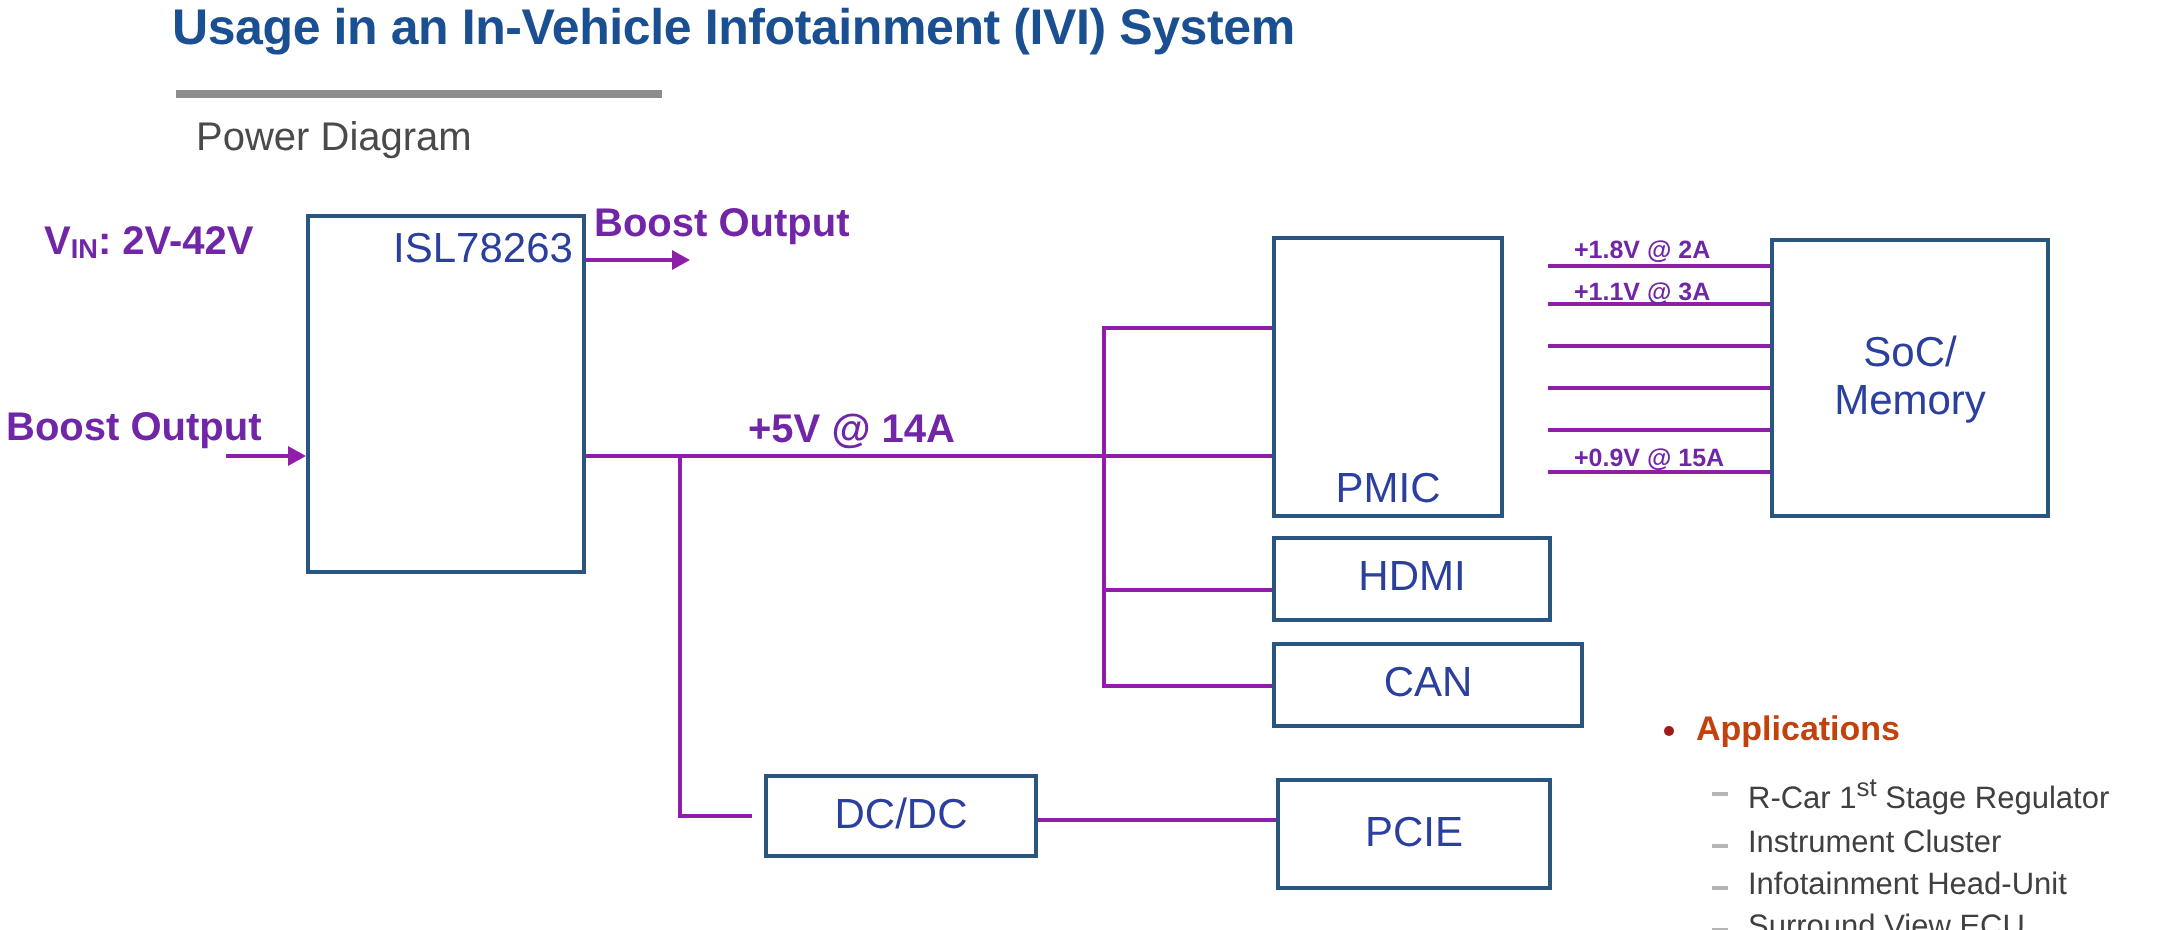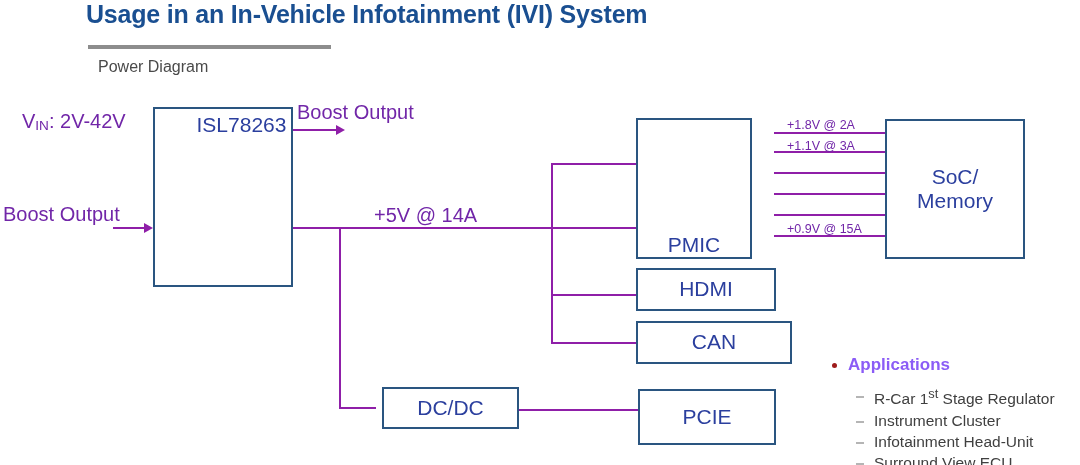--- a/index.html
+++ b/index.html
@@ -36,21 +36,21 @@
     left: 88px;
     top: 45px;
     width: 243px;
     height: 4px;
     background: #8d8d8d;
   }
   .subtitle {
     position: absolute;
     left: 98px;
     top: 58px;
-    font-size: 16px;
+    font-size: 20px;
     color: #4a4a4a;
     white-space: nowrap;
   }
   
   .block {
     position: absolute;
     box-sizing: border-box;
     border: 2px solid #2a5580;
     background: #ffffff;
     color: #2b3f9e;
@@ -83,20 +83,21 @@
     border-left: 9px solid #8f1fa8;
     z-index: 4;
   }
   
   .lbl {
     position: absolute;
     color: #7126a8;
     font-size: 20px;
     white-space: nowrap;
     z-index: 6;
+    font-weight: bold;
   }
   .lbl.small {
     font-size: 12.5px;
     color: #7126a8;
   }
   .lbl sub {
     font-size: 0.68em;
     vertical-align: baseline;
     position: relative;
     bottom: -0.12em;
@@ -105,21 +106,21 @@
   .apps {
     position: absolute;
     left: 828px;
     top: 355px;
     z-index: 7;
   }
   .apps-head {
     position: relative;
     font-size: 17px;
     font-weight: bold;
-    color: #8b5cf6;
+    color: #c2410c;
     padding-left: 20px;
     white-space: nowrap;
   }
   .apps-bullet {
     position: absolute;
     left: 4px;
     top: 8px;
     width: 5px;
     height: 5px;
     border-radius: 50%;

